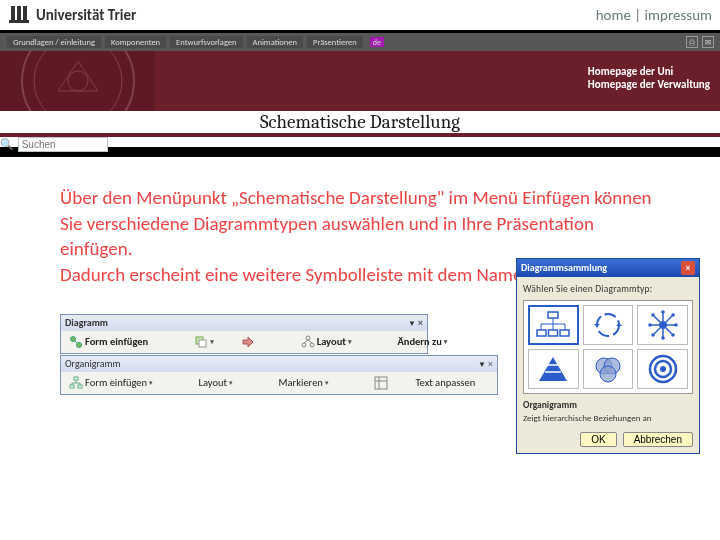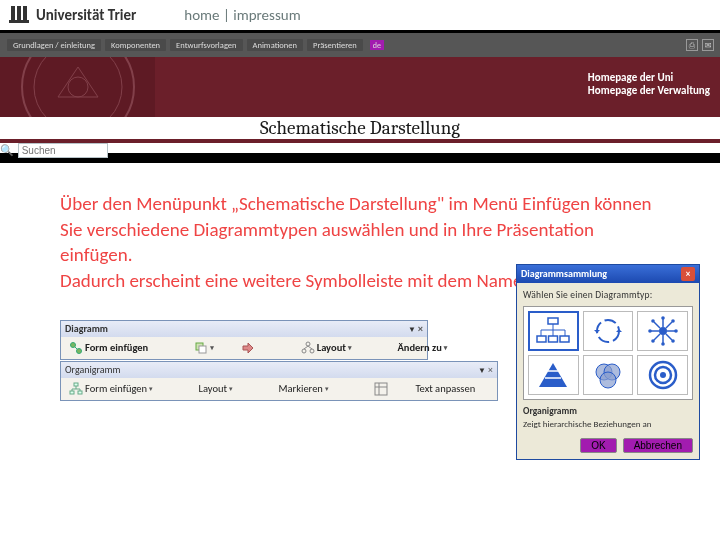--- a/index.html
+++ b/index.html
@@ -1,23 +1,23 @@
 <!DOCTYPE html>
 <html><head>
 <meta charset="utf-8">
 <style>
   *{box-sizing:border-box;margin:0;padding:0;}
   body{width:720px;height:540px;font-family:Calibri,Arial,sans-serif;background:#fff;overflow:hidden;position:relative;}
-  .logo-row{height:30px;display:flex;align-items:center;justify-content:flex-start;padding:0 8px;}
+  .logo-row{height:30px;display:flex;align-items:center;justify-content:space-between;padding:0 8px;}
   .logo{display:flex;align-items:center;font-weight:bold;font-size:15px;color:#333;}
   .logo svg{margin-right:6px;}
   .toplinks{font-size:15px;color:#6a7a7a;margin-left:48px;}
   .toplinks span{cursor:pointer;}
   .blackbar{height:3px;background:#000;}
-  .navbar{height:24px;background:#565656;display:flex;align-items:center;justify-content:flex-end;padding:0 6px;font-size:8.5px;color:#ddd;}
+  .navbar{height:18px;background:#565656;display:flex;align-items:center;justify-content:flex-end;padding:0 6px;font-size:8.5px;color:#ddd;}
   .navbar .navitem{background:#4a4a4a;padding:1px 6px;margin:0 1px;border-radius:1px;}
   .navbar .de{background:#a21caf;padding:0 3px;margin-left:4px;font-size:8px;}
   .navbar .ricon{width:12px;height:12px;border:1px solid #999;display:flex;align-items:center;justify-content:center;font-size:8px;color:#ccc;}
   .nav-wrap{display:flex;justify-content:space-between;align-items:center;}
   .maroon{height:60px;background:#6b1f2a;position:relative;display:flex;text-decoration:underline;}
   .seal{width:155px;height:100%;background:#5c1a24;display:flex;align-items:center;justify-content:center;overflow:hidden;opacity:.85;}
   .rlinks{position:absolute;right:10px;top:14px;font-size:11px;font-weight:bold;color:#fff;text-align:left;}
   .titlebar{height:36px;display:flex;flex-direction:column;}
   .title-left{width:155px;background:#6b1f2a;}
   .title-mid{flex:1;background:#fff;border-bottom:4px solid #6b1f2a;display:flex;align-items:center;justify-content:center;font-size:19px;font-family:Cambria,Georgia,serif;color:#1a1a1a;padding:0 12px;}
@@ -43,21 +43,21 @@
   .dlg-title{height:18px;background:linear-gradient(#3a6fd8,#1c49b0);color:#fff;font-weight:bold;font-size:10px;display:flex;align-items:center;justify-content:space-between;padding:0 4px;}
   .dlg-title .close{width:14px;height:14px;background:#d9503a;color:#fff;display:flex;align-items:center;justify-content:center;font-size:9px;font-weight:bold;border-radius:2px;}
   .dlg-body{padding:6px;}
   .dlg-lbl{font-size:9.5px;color:#333;margin-bottom:5px;letter-spacing:.2px;}
   .dlg-grid{display:grid;grid-template-columns:repeat(3,1fr);gap:4px;background:#fff;padding:4px;border:1px solid #999;}
   .dlg-cell{height:40px;border:1px solid #bbb;display:flex;align-items:center;justify-content:center;background:#fff;}
   .dlg-cell.sel{border:2px solid #2a5dc9;}
   .dlg-desc{margin-top:6px;font-size:9px;color:#333;line-height:1.25;}
   .dlg-desc b{font-size:9.5px;display:block;margin-bottom:1px;}
   .dlg-btns{display:flex;justify-content:flex-end;gap:6px;margin-top:8px;}
-  .dlg-btns button{font-size:10px;padding:1px 10px;border:1px solid #888;background:#a21caf;border-radius:2px;}
+  .dlg-btns button{font-size:10px;padding:1px 10px;border:1px solid #888;background:#fef9c3;border-radius:2px;}
 </style>
 </head>
 <body>
 
 <div class="logo-row">
   <div class="logo">
     <svg width="22" height="22" viewBox="0 0 22 22">
         <rect x="3" y="2" width="4" height="14" fill="#333"></rect>
         <rect x="9" y="2" width="4" height="14" fill="#333"></rect>
         <rect x="15" y="2" width="4" height="14" fill="#333"></rect>

